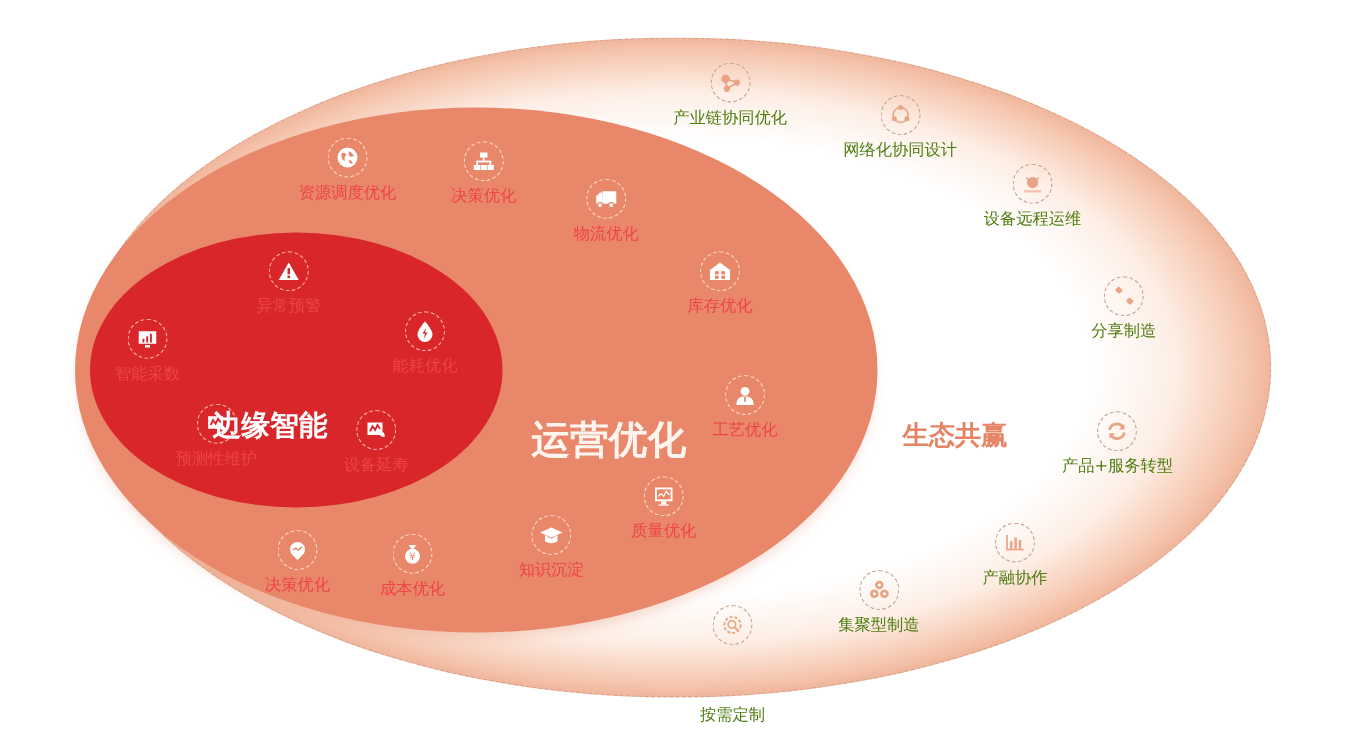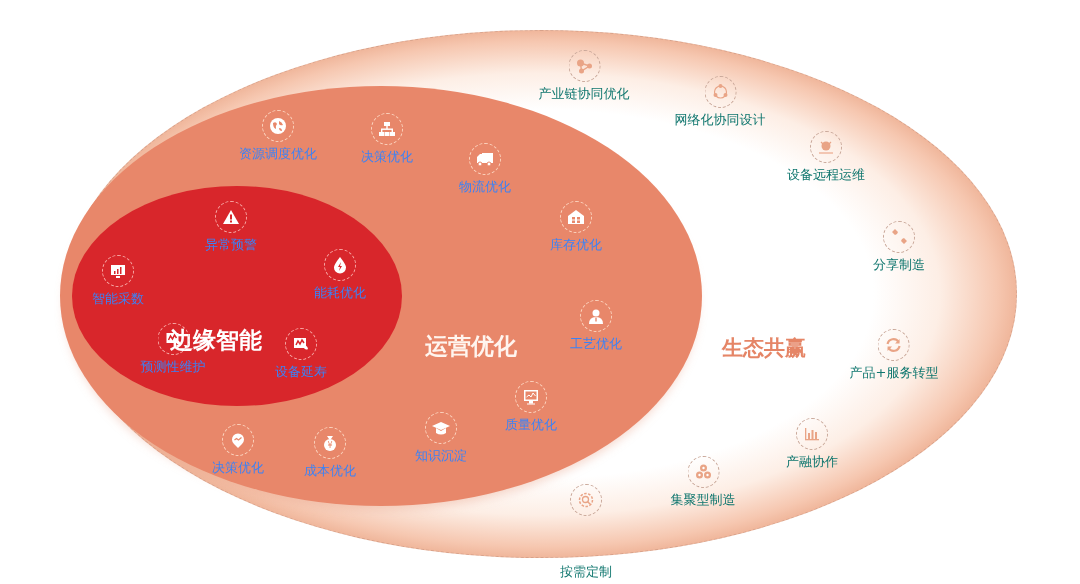--- a/index.html
+++ b/index.html
@@ -11,25 +11,25 @@
     border:1px dashed #d9a28a; box-sizing:border-box; }
   #middle { left:60px; top:86px; width:642px; height:420px;
     background:#e8876a; box-shadow: 0 8px 10px -4px rgba(230,150,120,0.35); }
   #inner { left:72px; top:186px; width:330px; height:220px; background:#d8262b; }
   .node { position:absolute; display:flex; flex-direction:column; align-items:center; transform:translateX(-50%); }
   .icon { width:32px; height:32px; border-radius:50%; display:flex; align-items:center; justify-content:center; box-sizing:border-box; }
   .icon.on-red { border:1.5px dashed rgba(255,200,195,0.8); }
   .icon.on-mid { border:1.5px dashed rgba(255,225,205,0.85); }
   .icon.on-out { border:1.5px dashed #c9a89a; }
   .label { font-size:13px; white-space:nowrap; margin-top:3px; }
-  .label.light { color:#3b82f6; }
-  .label.out { color:#0f766e; }
+  .label.light { color:#ef4444; }
+  .label.out { color:#4d7c0f; }
   .title { position:absolute; font-weight:bold; white-space:nowrap;margin-top:48px; }
   #t-inner { left:170px; top:277px; font-size:23px; color:#ffffff; }
-  #t-mid { left:425px; top:283px; font-size:23px; color:#fff5ef; }
+  #t-mid { left:425px; top:283px; font-size:31px; color:#fff5ef; }
   #t-out { left:722px; top:286px; font-size:21px; color:#e58566; }
   svg { display:block; }
 </style>
 </head>
 <body>
 
 <div id="outer" class="ellipse"></div>
 <div id="middle" class="ellipse"></div>
 <div id="inner" class="ellipse"></div>
 

